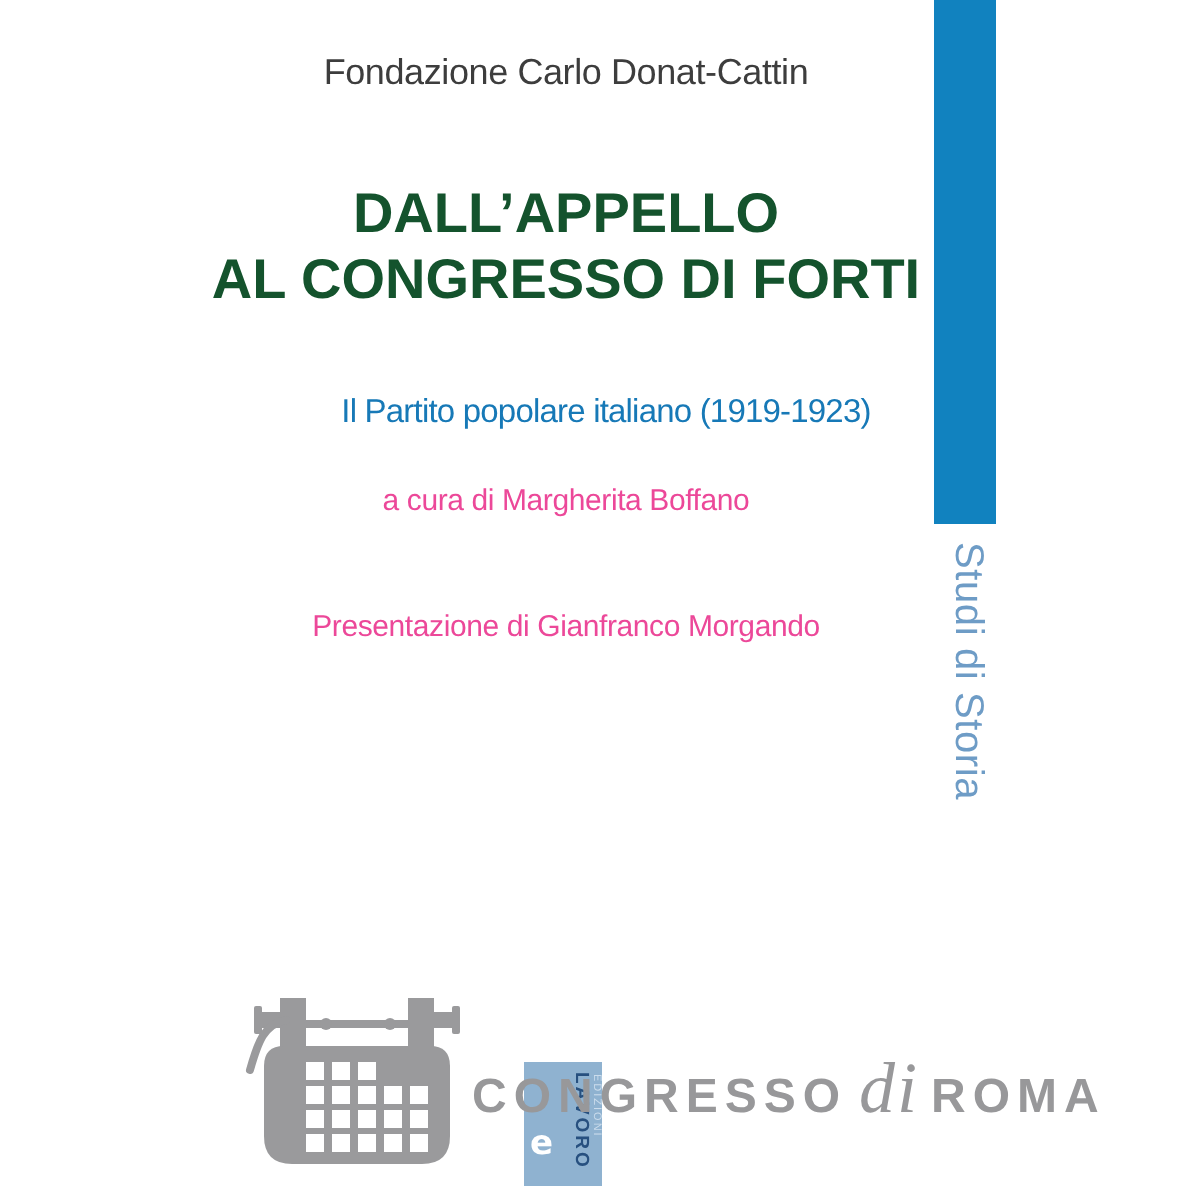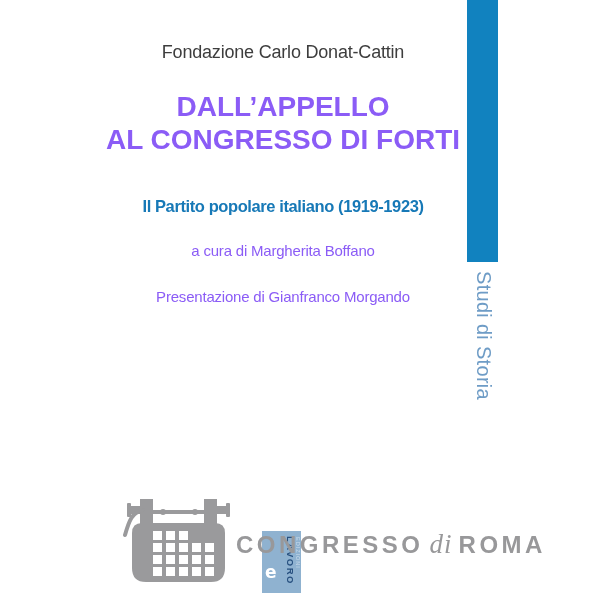--- a/index.html
+++ b/index.html
@@ -9,26 +9,26 @@
   }
   
   .stripe{position:absolute;left:467px;top:0;width:31px;height:262px;background:#1182BF;}
   .spine-text{
     position:absolute;left:499px;top:271px;width:158px;height:31px;line-height:31px;
     transform:rotate(90deg);transform-origin:0 0;
     font-size:20px;color:#6E9CC6;white-space:nowrap;letter-spacing:0.3px;
   }
   
   .colcenter{position:absolute;left:0;width:566px;text-align:center;}
-  .foundation{top:42px;font-size:18px;letter-spacing:-0.2px;color:#3D3D3D;}
-  .title{top:90px;font-weight:bold;font-size:28px;line-height:33px;color:#8b5cf6;letter-spacing:0;}
-  .subtitle{top:197px;font-weight:bold;font-size:16.5px;letter-spacing:-0.4px;color:#1779B7;}
-  .credit{color:#8b5cf6;font-size:15px;letter-spacing:-0.2px;}
+  .foundation{top:26px;font-size:18px;letter-spacing:-0.2px;color:#3D3D3D;}
+  .title{top:90px;font-weight:bold;font-size:28px;line-height:33px;color:#14532d;letter-spacing:0;}
+  .subtitle{top:197px;font-weight:normal;font-size:16.5px;letter-spacing:-0.4px;color:#1779B7;padding-left:20px;}
+  .credit{color:#ec4899;font-size:15px;letter-spacing:-0.2px;}
   .credit-editor{top:242px;}
-  .credit-presentation{top:288px;}
+  .credit-presentation{top:305px;}
   
   .publisher-logo{
     position:absolute;left:262px;top:531px;width:39px;height:62px;
     background:#8FB2D0;z-index:1;overflow:hidden;
   }
   .el-lavoro{
     position:absolute;left:33px;top:5px;width:54px;height:10px;line-height:10px;
     transform:rotate(90deg);transform-origin:0 0;
     font-size:9.5px;font-weight:bold;letter-spacing:1.5px;color:#27507F;white-space:nowrap;
   }
@@ -42,21 +42,21 @@
     font-weight:bold;color:#FFFFFF;font-family:"DejaVu Sans",sans-serif;
   }
   
   .typewriter{position:absolute;left:120px;top:495px;width:110px;height:87px;z-index:2;}
   .wm-text{
     position:absolute;left:236px;top:530px;z-index:2;white-space:nowrap;
     color:#98989A;font-weight:bold;font-size:24px;letter-spacing:3.5px;line-height:28px;
   }
   .wm-di{
     font-family:"Liberation Serif",serif;font-style:italic;font-weight:normal;
-    font-size:27px;letter-spacing:1px;margin:0 6px;
+    font-size:36px;letter-spacing:1px;margin:0 6px;
   }
 </style>
 </head>
 <body>
 
 <div class="cover">
 
   <div class="stripe"></div>
   <div class="spine-text">Studi di Storia</div>
 

